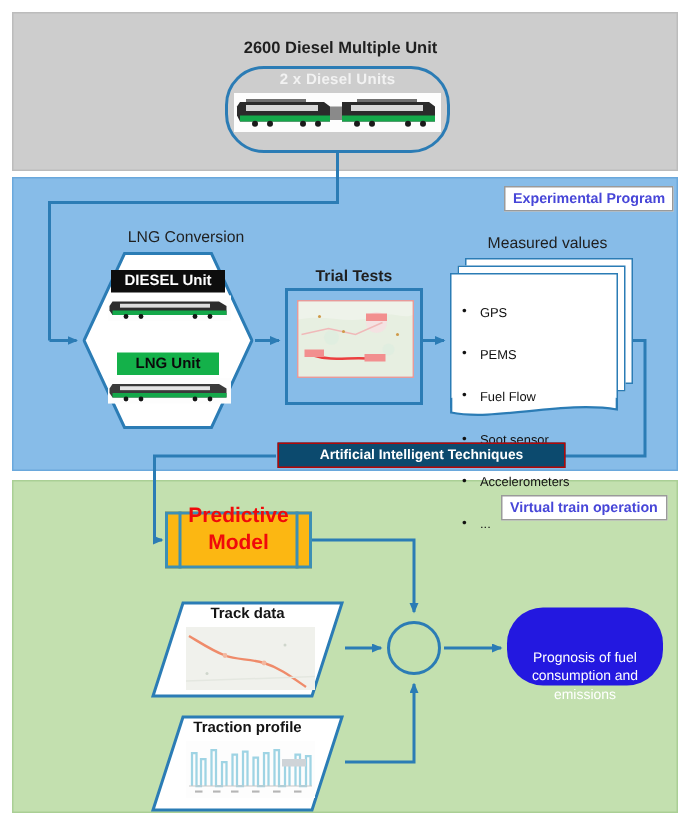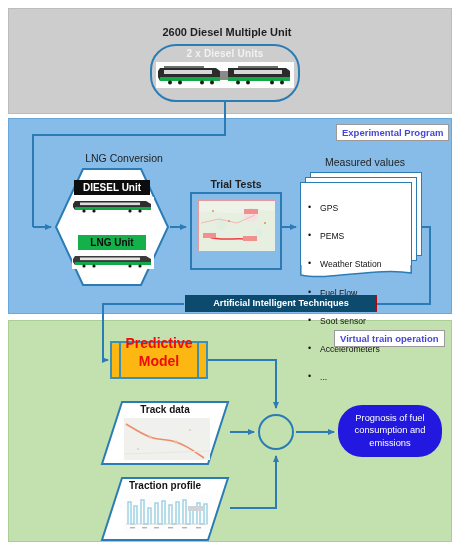--- a/index.html
+++ b/index.html
@@ -108,21 +108,21 @@
   #track-img{position:absolute;left:124px;top:418px;width:86px;height:42px;
              background:#f4f2ee;overflow:hidden;}
   #trac-img{position:absolute;left:124px;top:494px;width:86px;height:38px;
             background:#fdfdfd;overflow:hidden;}
 
   
   #junction{position:absolute;left:258px;top:414px;width:36px;height:36px;
             border:2px solid #2b7cb5;border-radius:50%;box-sizing:border-box;}
   #prog-box{position:absolute;left:338px;top:405px;width:104px;height:52px;
             background:#2318e0;border-radius:24px;box-sizing:border-box;}
-  #prog-text{position:absolute;left:340px;top:412px;width:100px;text-align:center;
+  #prog-text{position:absolute;left:340px;top:432px;width:100px;text-align:center;
              color:#ffffff;font-size:9.3px;line-height:1.32;}
 </style>
 </head>
 <body>
 
 <div id="stage">
 
   <div class="panel" id="panel-top"></div>
   <div class="panel" id="panel-mid"></div>
   <div class="panel" id="panel-bot"></div>
@@ -254,21 +254,20 @@
   <div class="sheet" id="sheet2"></div>
   <div class="sheet" id="sheet1"></div>
   <div id="sheet1-curve">
     <svg width="112" height="14" viewBox="0 0 112 14">
       <path d="M0.8,0 L0.8,10 C30,16 76,2 111.2,8 L111.2,0" fill="#ffffff" stroke="#2b7cb5" stroke-width="1.5"></path>
     </svg>
   </div>
   <ul id="mv-list">
     <li>GPS</li>
     <li>PEMS</li>
-    <li>Weather Station</li>
     <li>Fuel Flow</li>
     <li>Soot sensor</li>
     <li>Accelerometers</li>
     <li>...</li>
   </ul>
 
   <div id="ai-banner">Artificial Intelligent Techniques</div>
 
   <div class="tagbox" id="tag-virt">Virtual train operation</div>
 

